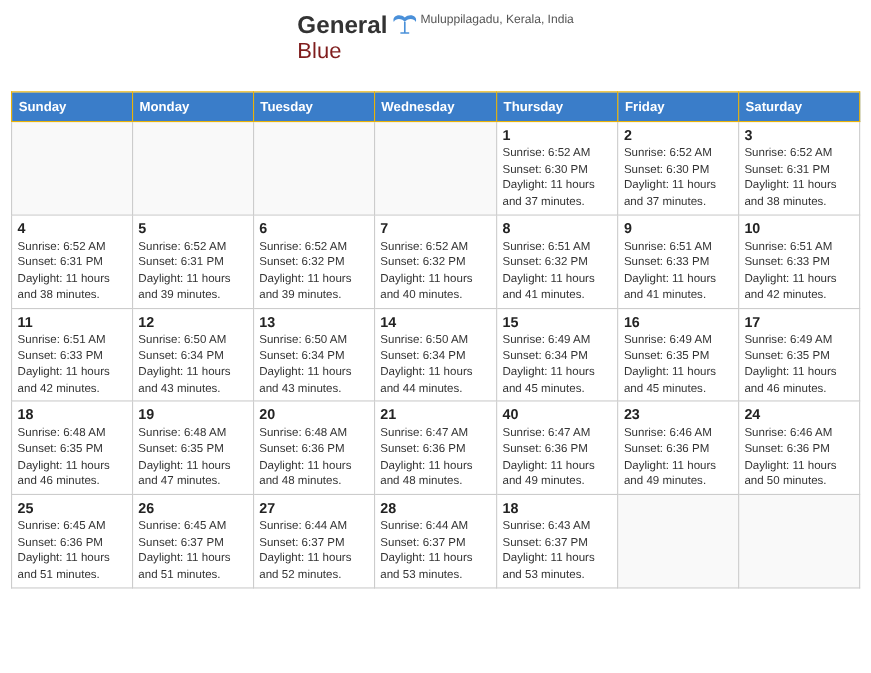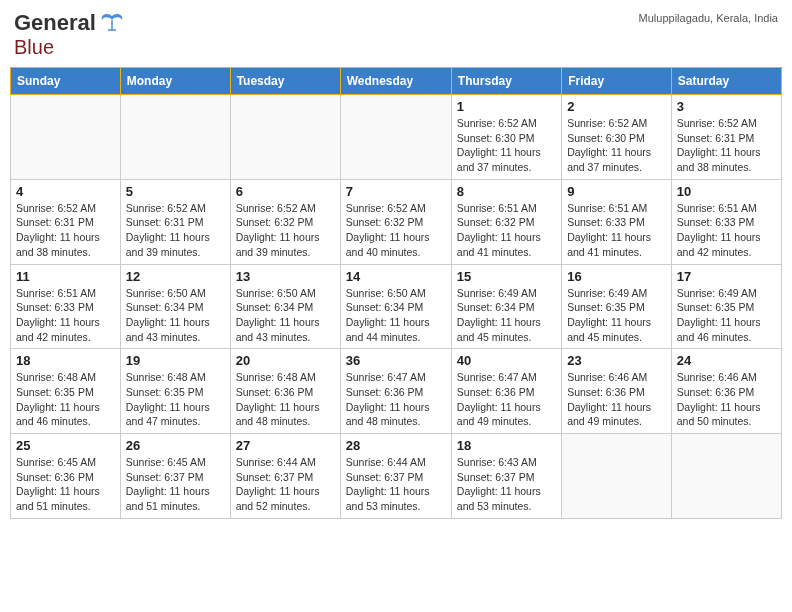--- a/index.html
+++ b/index.html
@@ -5,23 +5,23 @@
     * { box-sizing: border-box; margin: 0; padding: 0; }
     body {
       font-family: Arial, sans-serif;
       background: #fff;
       width: 792px;
       min-height: 612px;
       padding: 10px;
     }
     .header-section {
       display: flex;
-      justify-content: space-between;
+      justify-content: center;
       align-items: flex-start;
-      margin-bottom: 8px;
+      margin-bottom: 24px;
       padding: 0 4px;
     }
     .logo {
       display: flex;
       flex-direction: column;
       align-items: flex-start;
     }
     .logo-line {
       display: flex;
       align-items: center;
@@ -238,21 +238,21 @@
 Sunset: 6:35 PM
 Daylight: 11 hours and 47 minutes.</div>
         </td>
         <td>
           <div class="day-num">20</div>
           <div class="day-info">Sunrise: 6:48 AM
 Sunset: 6:36 PM
 Daylight: 11 hours and 48 minutes.</div>
         </td>
         <td>
-          <div class="day-num">36</div>
+          <div class="day-num">21</div>
           <div class="day-info">Sunrise: 6:47 AM
 Sunset: 6:36 PM
 Daylight: 11 hours and 48 minutes.</div>
         </td>
         <td>
           <div class="day-num">40</div>
           <div class="day-info">Sunrise: 6:47 AM
 Sunset: 6:36 PM
 Daylight: 11 hours and 49 minutes.</div>
         </td>

